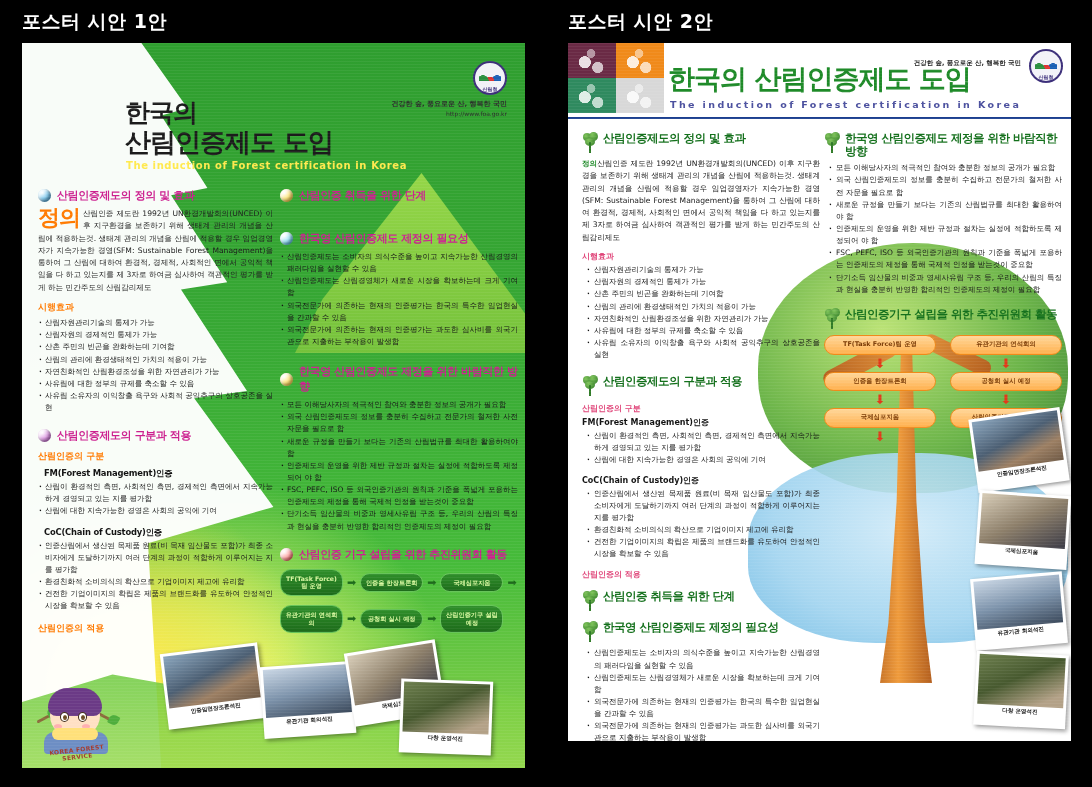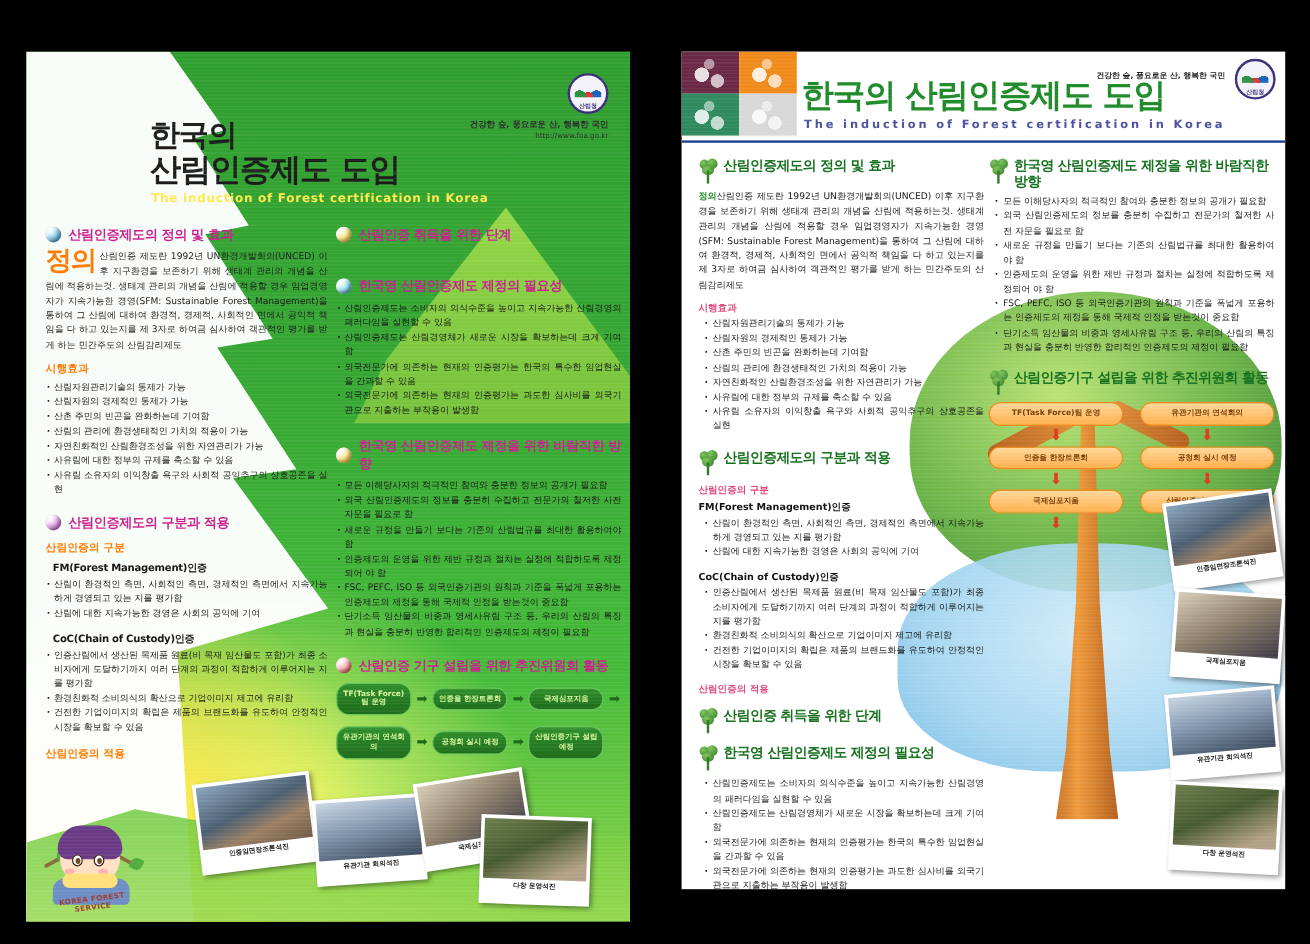--- a/index.html
+++ b/index.html
@@ -252,20 +252,22 @@
     background:linear-gradient(170deg,#c9d6e4,#7d93ab 50%,#3c4a5c); }
   #p2ph4{ position:absolute; right:4px; top:530px; transform:rotate(3deg); }
   #p2ph4 .img{ width:86px; height:50px;
     background:linear-gradient(155deg,#6d7f4e,#47592f 45%,#b3a187 85%); }
 </style>
 </head>
 <body>
 
 <div class="stage">
 
+  <div class="panel-title" id="title1">포스터 시안 1안</div>
+  <div class="panel-title" id="title2">포스터 시안 2안</div>
 
   <div id="poster1">
     <div class="tree-white"></div>
     <div class="hill-lime"></div>
     <div class="hill-bottom"></div>
 
     <div class="p1-head">
       <div class="kor-title">
         <div>한국의</div>
         <div class="l2">산림인증제도 도입</div>

